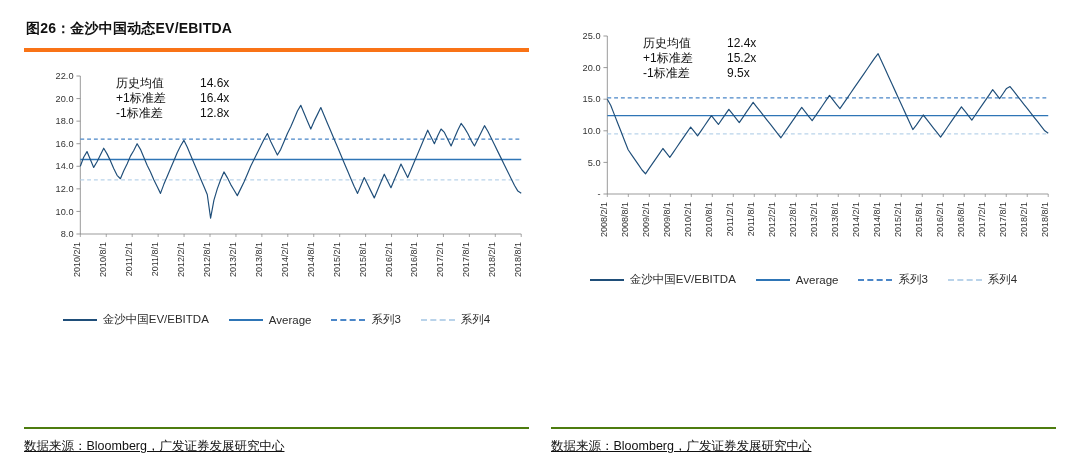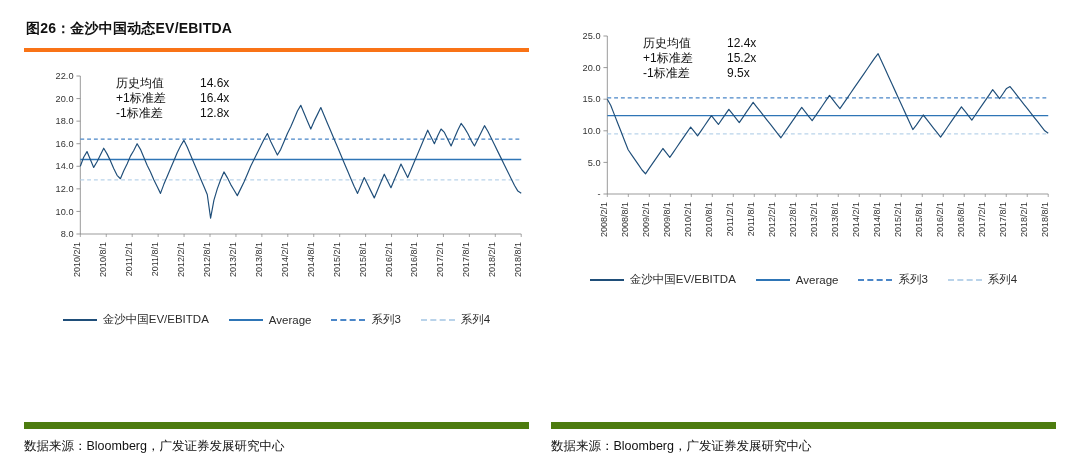--- a/index.html
+++ b/index.html
@@ -53,24 +53,25 @@
     color:#2b2b2b;
   }
   .legend-item{display:flex;align-items:center;gap:6px;white-space:nowrap;}
   .swatch{display:inline-block;width:34px;height:0;border-top-width:2px;border-top-style:solid;}
   .sw-solid-dark{border-top-color:#1f4e79;}
   .sw-solid-mid{border-top-color:#2e75b6;}
   .sw-dash-mid{border-top-style:dashed;border-top-color:#4a86c8;}
   .sw-dash-light{border-top-style:dashed;border-top-color:#b9d3ea;}
   .source{
     margin-top:auto;
-    border-top:7px solid #4d7c0f;
+    border-top:2px solid #4d7c0f;
     padding-top:9px;
     font-size:12.5px;
     color:#111;
+    text-decoration:underline;
   }
   .stats-box{
     position:absolute;
     left:92px;top:10px;
     font-size:12px;
     line-height:15px;
     color:#111;
   }
   .stats-row{display:flex;gap:10px;}
   .stats-lbl{min-width:62px;}

